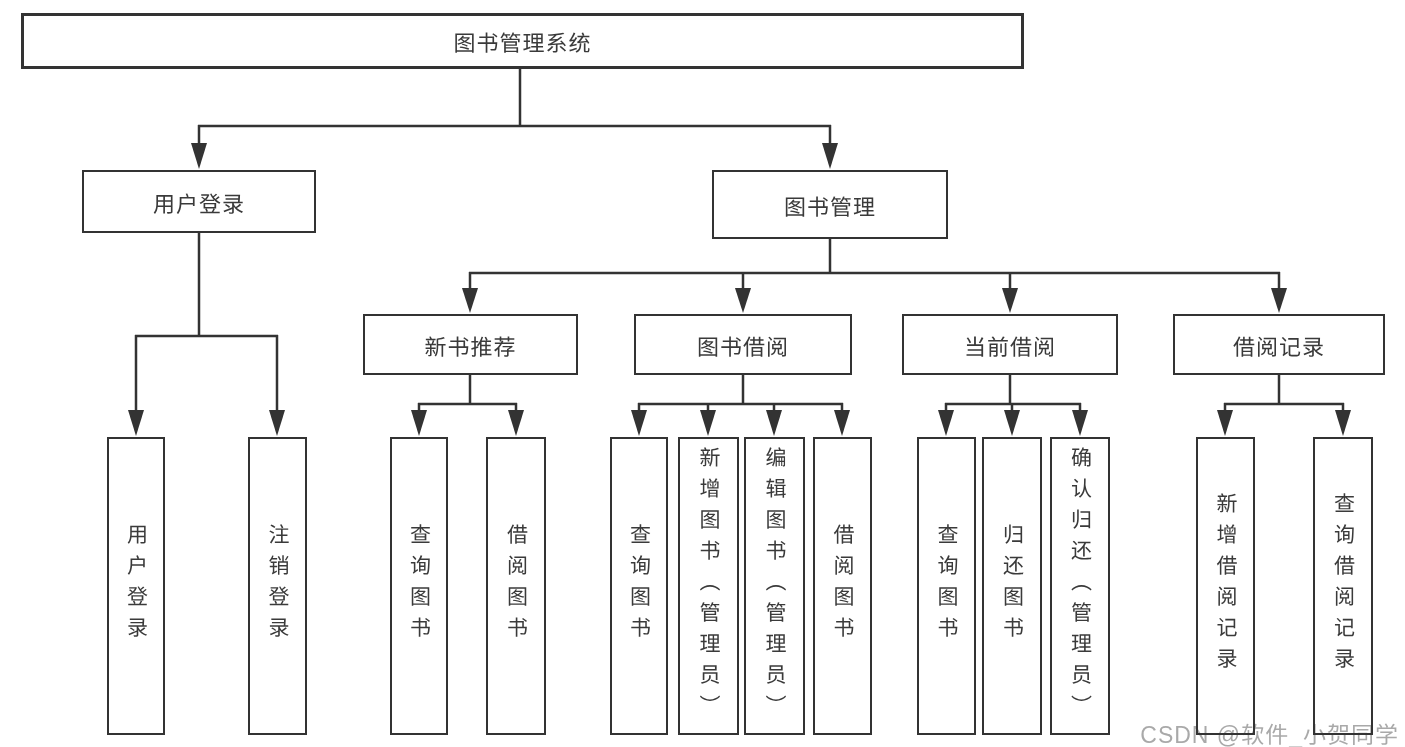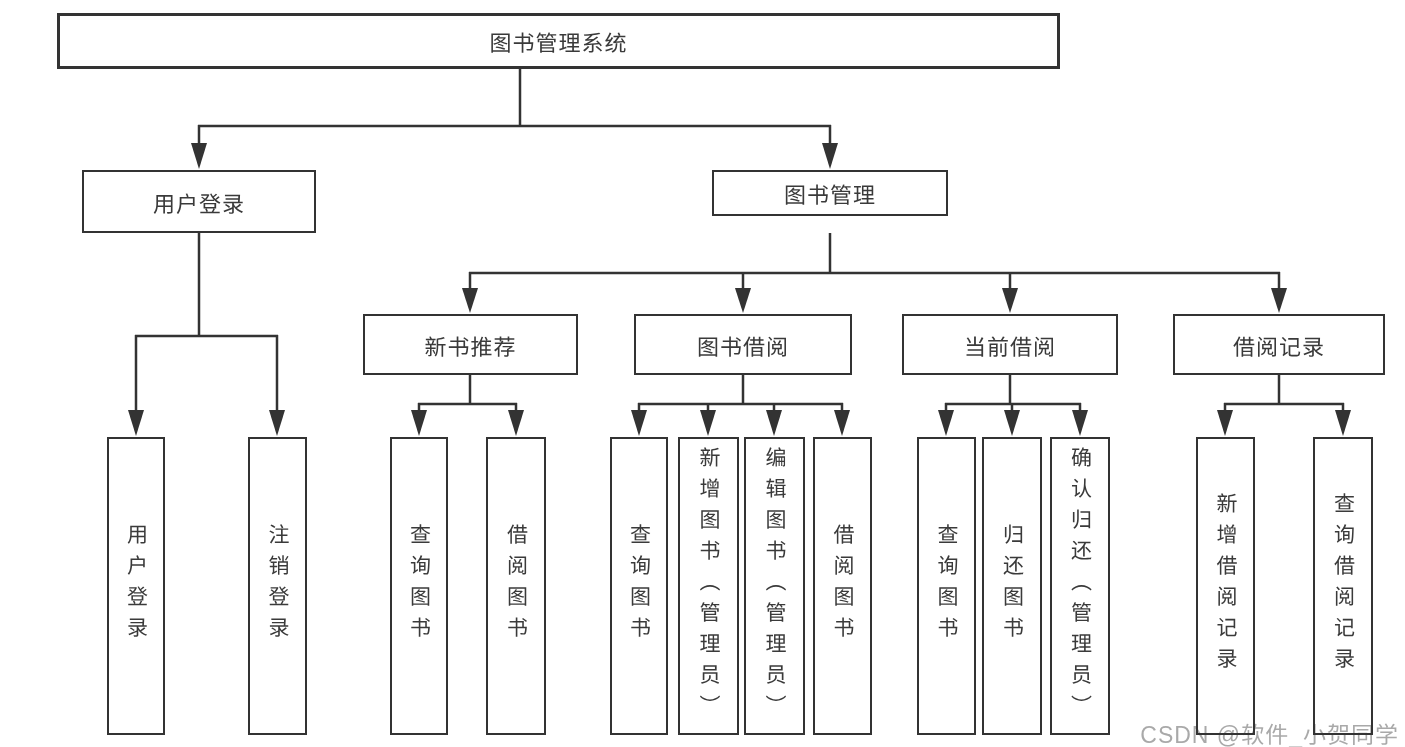--- a/index.html
+++ b/index.html
@@ -129,28 +129,28 @@
     <g>
       <line x1="1279" y1="375" x2="1279" y2="405"></line>
       <line x1="1224" y1="404" x2="1344" y2="404"></line>
       <line x1="1225" y1="403" x2="1225" y2="412"></line>
       <line x1="1343" y1="403" x2="1343" y2="412"></line>
       <polygon points="1225,436 1217,410 1233,410"></polygon>
       <polygon points="1343,436 1335,410 1351,410"></polygon>
     </g>
   </svg>
 
-  <div class="node root" style="left:21px; top:13px; width:1003px; height:56px;margin-left:36px;">
+  <div class="node root" style="left:21px; top:13px; width:1003px; height:56px;">
     <span>图书管理系统</span>
   </div>
 
   <div class="node" style="left:82px; top:170px; width:234px; height:63px;">
     <span>用户登录</span>
   </div>
-  <div class="node" style="left:712px; top:170px; width:236px; height:46px;">
+  <div class="node" style="left:712px; top:170px; width:236px; height:69px;">
     <span>图书管理</span>
   </div>
 
   <div class="node" style="left:363px; top:314px; width:215px; height:61px;">
     <span>新书推荐</span>
   </div>
   <div class="node" style="left:634px; top:314px; width:218px; height:61px;">
     <span>图书借阅</span>
   </div>
   <div class="node" style="left:1173px; top:314px; width:212px; height:61px;">

